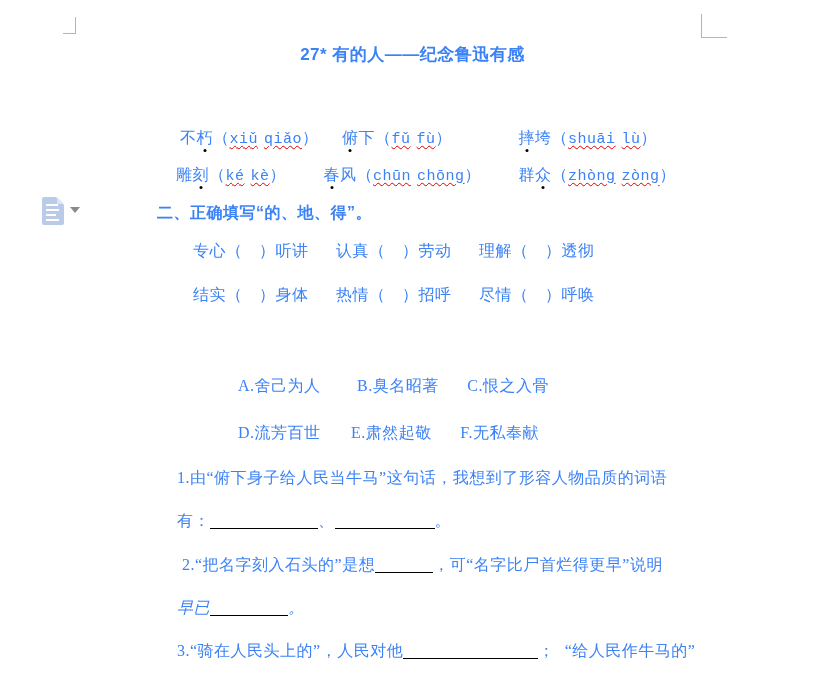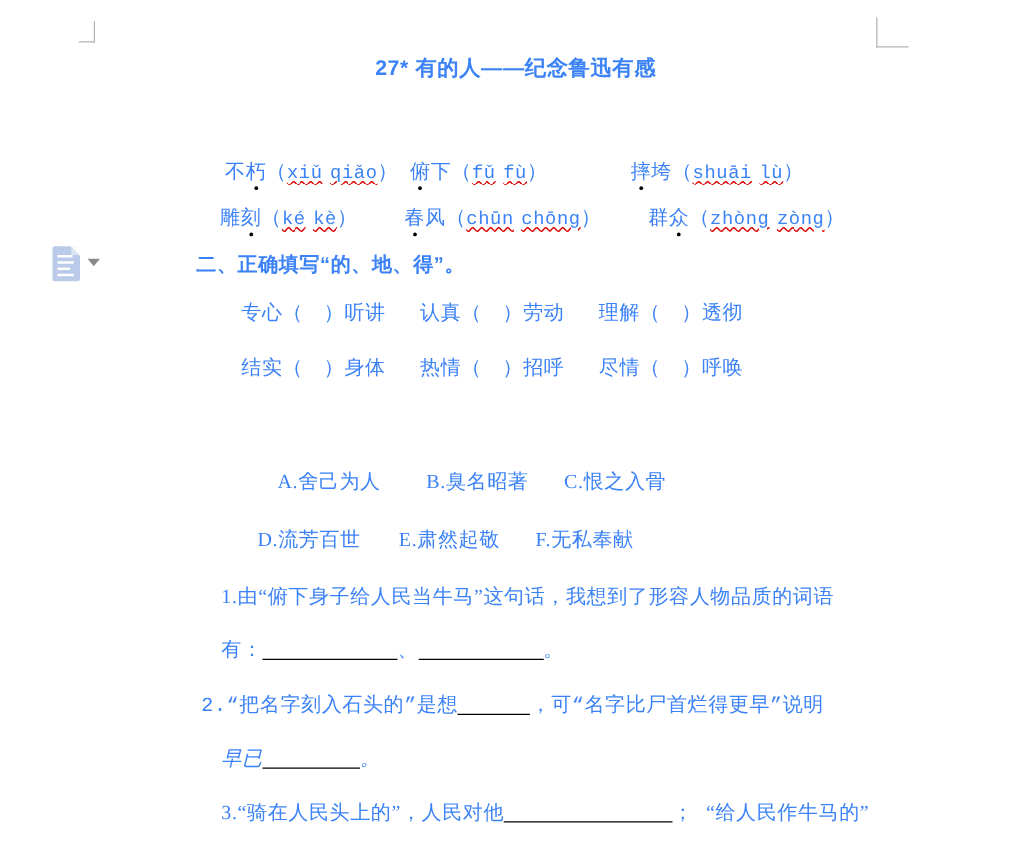--- a/index.html
+++ b/index.html
@@ -66,21 +66,21 @@
       <div class="ln" style="top:22px; width:13px;"></div>
     </div>
     <div class="tri"></div>
   </div>
 
   <div class="line title">27* 有的人——纪念鲁迅有感</div>
 
 
   <div class="line" style="left:180px; top:127px;">
     <span class="word"><span>不</span><span class="emdot">朽</span><span></span><span>（</span><span class="py">xiǔ</span><span class="py">qiǎo</span><span>）</span></span>
-    <span class="word" style="margin-left:5px;"><span></span><span class="emdot">俯</span><span>下</span><span>（</span><span class="py">fǔ</span><span class="py">fù</span><span>）</span></span>
+    <span class="word" style="margin-left:19px;"><span></span><span class="emdot">俯</span><span>下</span><span>（</span><span class="py">fǔ</span><span class="py">fù</span><span>）</span></span>
     <span class="word" style="margin-left:62px;"><span></span><span class="emdot">摔</span><span>垮</span><span>（</span><span class="py">shuāi</span><span class="py">lù</span><span>）</span></span>
   </div>
 
   <div class="line" style="left:176px; top:164px;">
     <span class="word"><span>雕</span><span class="emdot">刻</span><span></span><span>（</span><span class="py">ké</span><span class="py">kè</span><span>）</span></span>
     <span class="word" style="margin-left:33px;"><span></span><span class="emdot">春</span><span>风</span><span>（</span><span class="py">chūn</span><span class="py">chōng</span><span>）</span></span>
     <span class="word" style="margin-left:33px;"><span>群</span><span class="emdot">众</span><span></span><span>（</span><span class="py">zhòng</span><span class="py">zòng</span><span>）</span></span>
   </div>
 
   <div class="line hd" style="left:157px; top:202px;">二、正确填写“的、地、得”。</div>
@@ -90,37 +90,37 @@
     <span style="margin-left:23px;">认真（　）劳动</span>
     <span style="margin-left:23px;">理解（　）透彻</span>
   </div>
   <div class="line" style="left:193px; top:284px;">
     <span>结实（　）身体</span>
     <span style="margin-left:23px;">热情（　）招呼</span>
     <span style="margin-left:23px;">尽情（　）呼唤</span>
   </div>
 
 
-  <div class="line" style="left:222px; top:375px;">
+  <div class="line" style="left:238px; top:375px;">
     <span>A.舍己为人</span>
     <span style="margin-left:32px;">B.臭名昭著</span>
     <span style="margin-left:24px;">C.恨之入骨</span>
   </div>
-  <div class="line" style="left:206px; top:422px;">
+  <div class="line" style="left:238px; top:422px;">
     <span>D.流芳百世</span>
     <span style="margin-left:26px;">E.肃然起敬</span>
     <span style="margin-left:24px;">F.无私奉献</span>
   </div>
 
   <div class="line" style="left:177px; top:467px;">1.由“俯下身子给人民当牛马”这句话，我想到了形容人物品质的词语</div>
   <div class="line" style="left:177px; top:510px;">
     <span>有：</span><span class="blank" style="width:108px;"></span><span>、</span><span class="blank" style="width:100px;"></span><span>。</span>
   </div>
 
-  <div class="line" style="left:161px; top:554px;font-family:Liberation Mono, monospace;">
+  <div class="line" style="left:182px; top:554px;">
     <span>2.“把名字刻入石头的”是想</span><span class="blank" style="width:58px;"></span><span>，可“名字比尸首烂得更早”说明</span>
   </div>
   <div class="line" style="left:177px; top:597px;font-style:italic;">
     <span>早已</span><span class="blank" style="width:78px;"></span><span>。</span>
   </div>
 
   <div class="line" style="left:177px; top:640px;">
     <span>3.“骑在人民头上的”，人民对他</span><span class="blank" style="width:135px;"></span><span>；</span><span style="margin-left:10px;margin-top:22px;">“给人民作牛马的”</span>
   </div>
 

